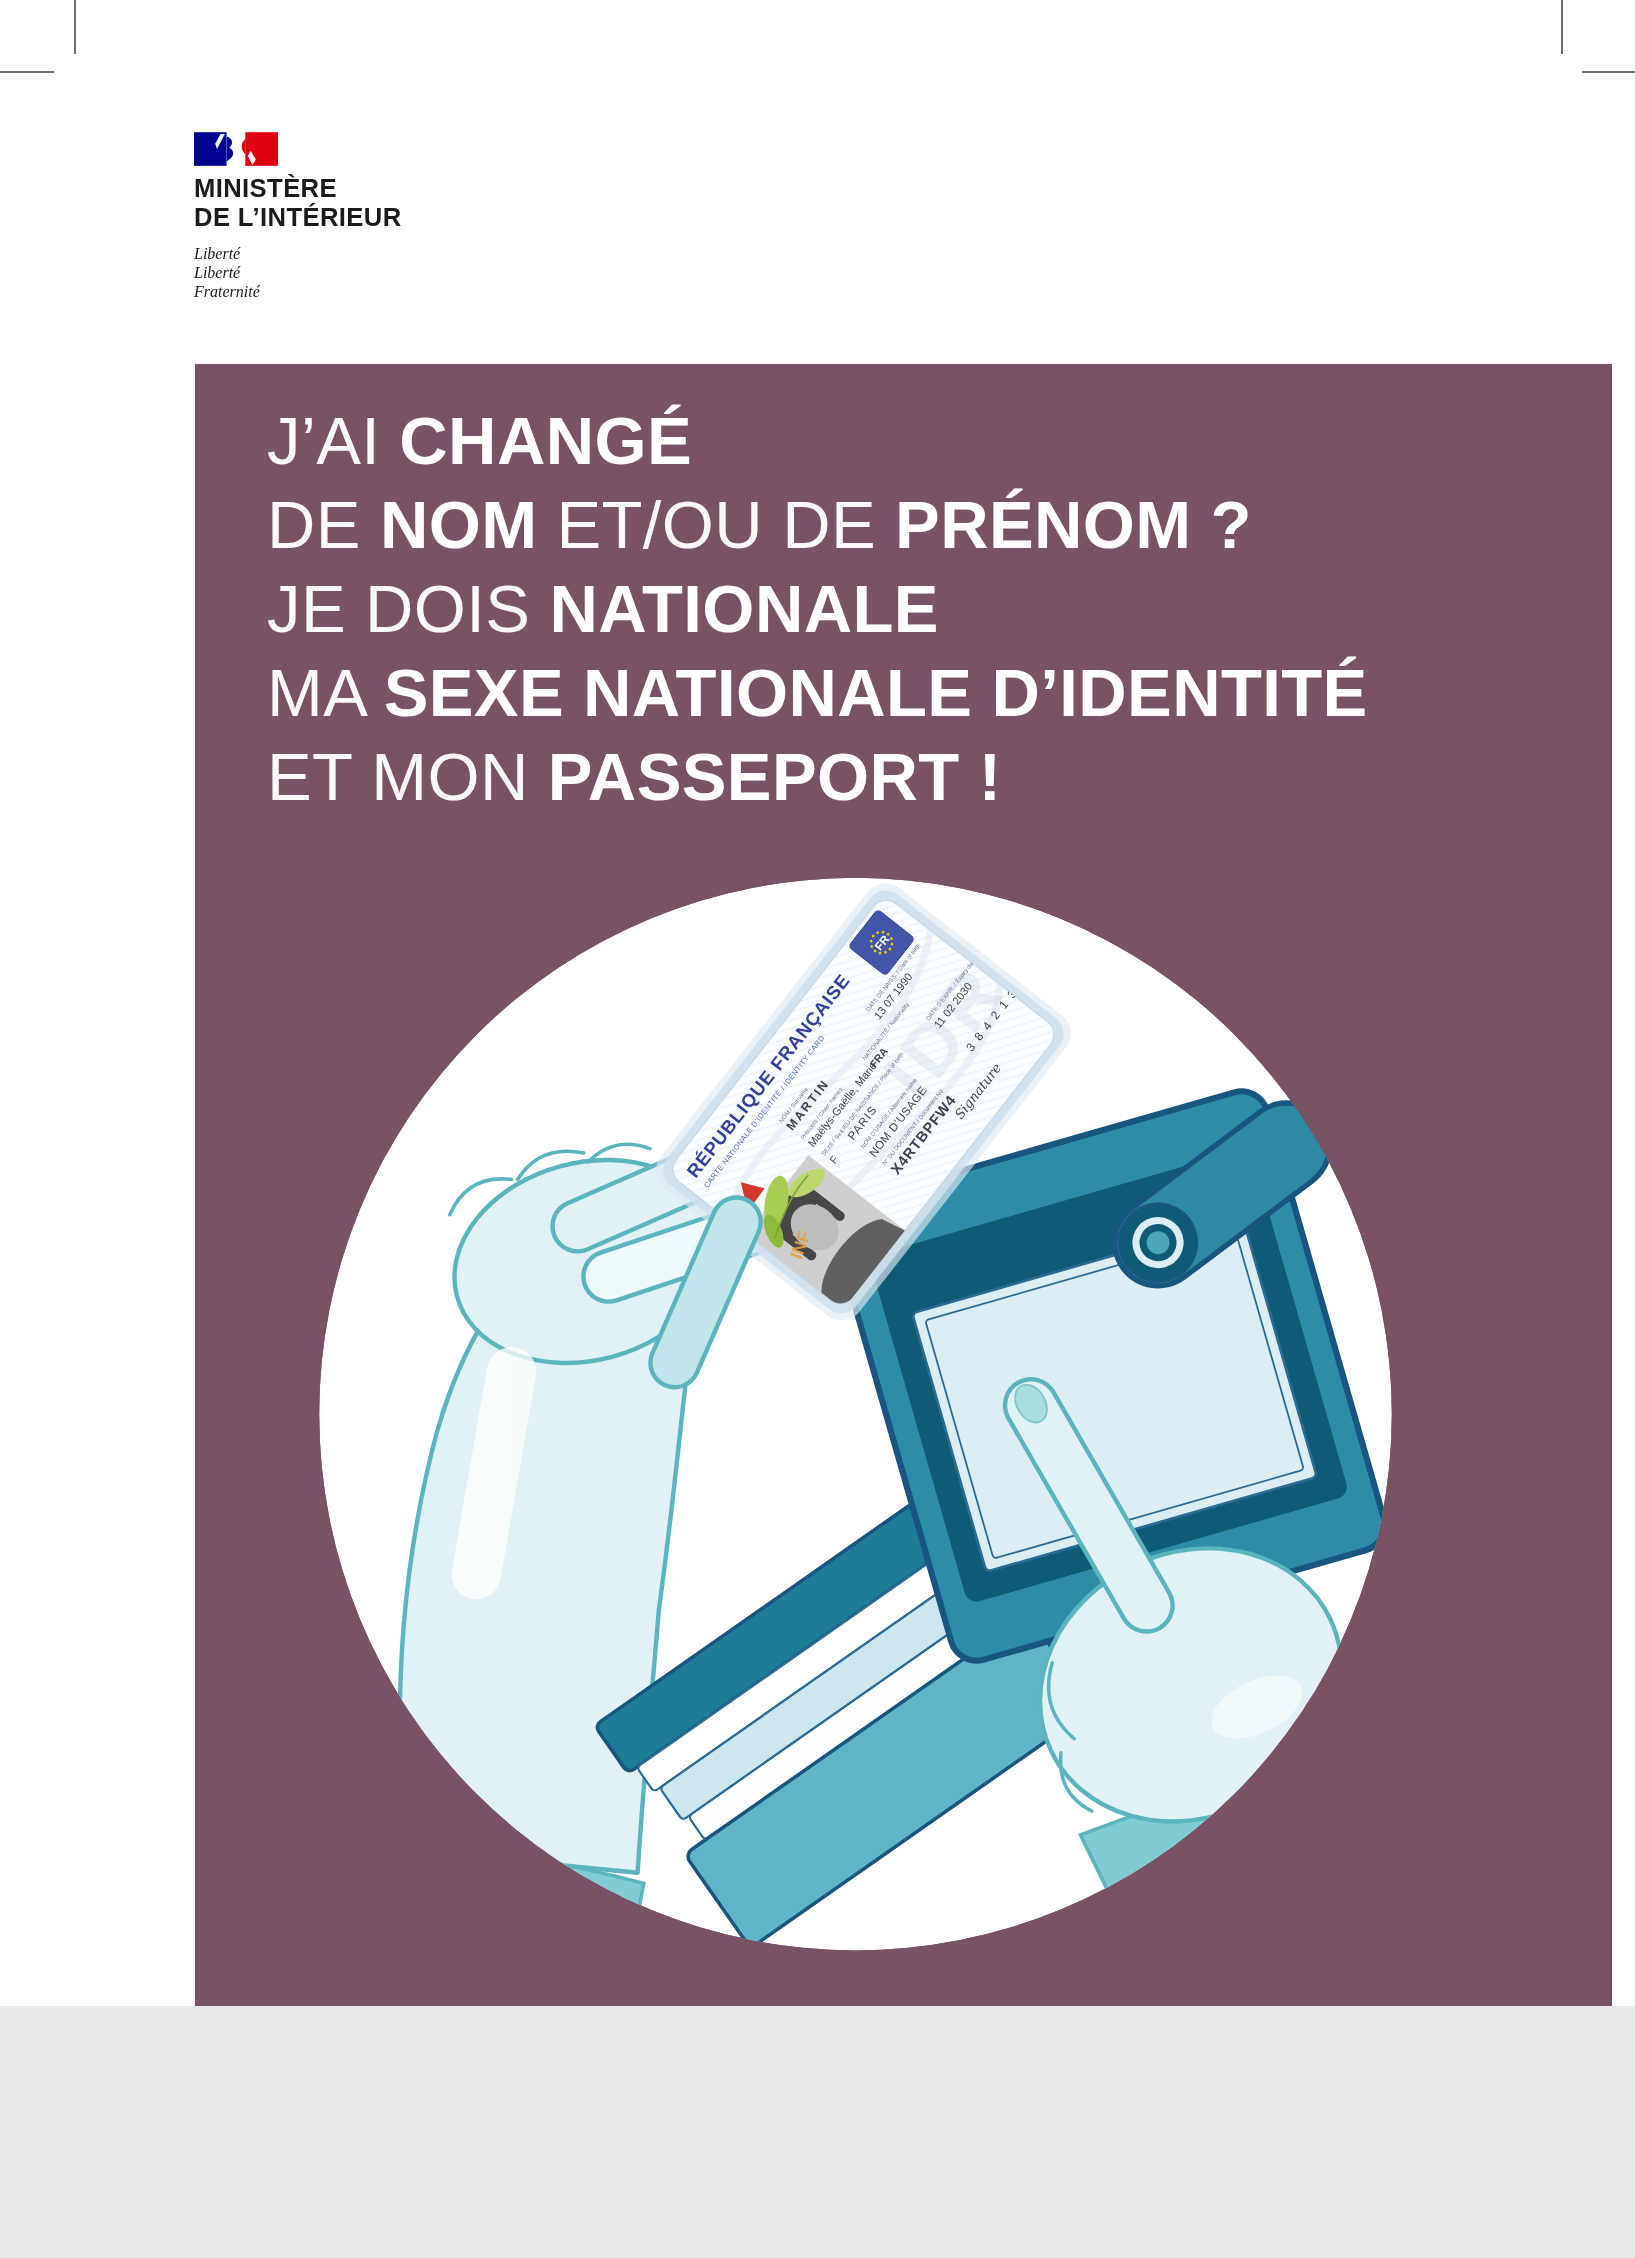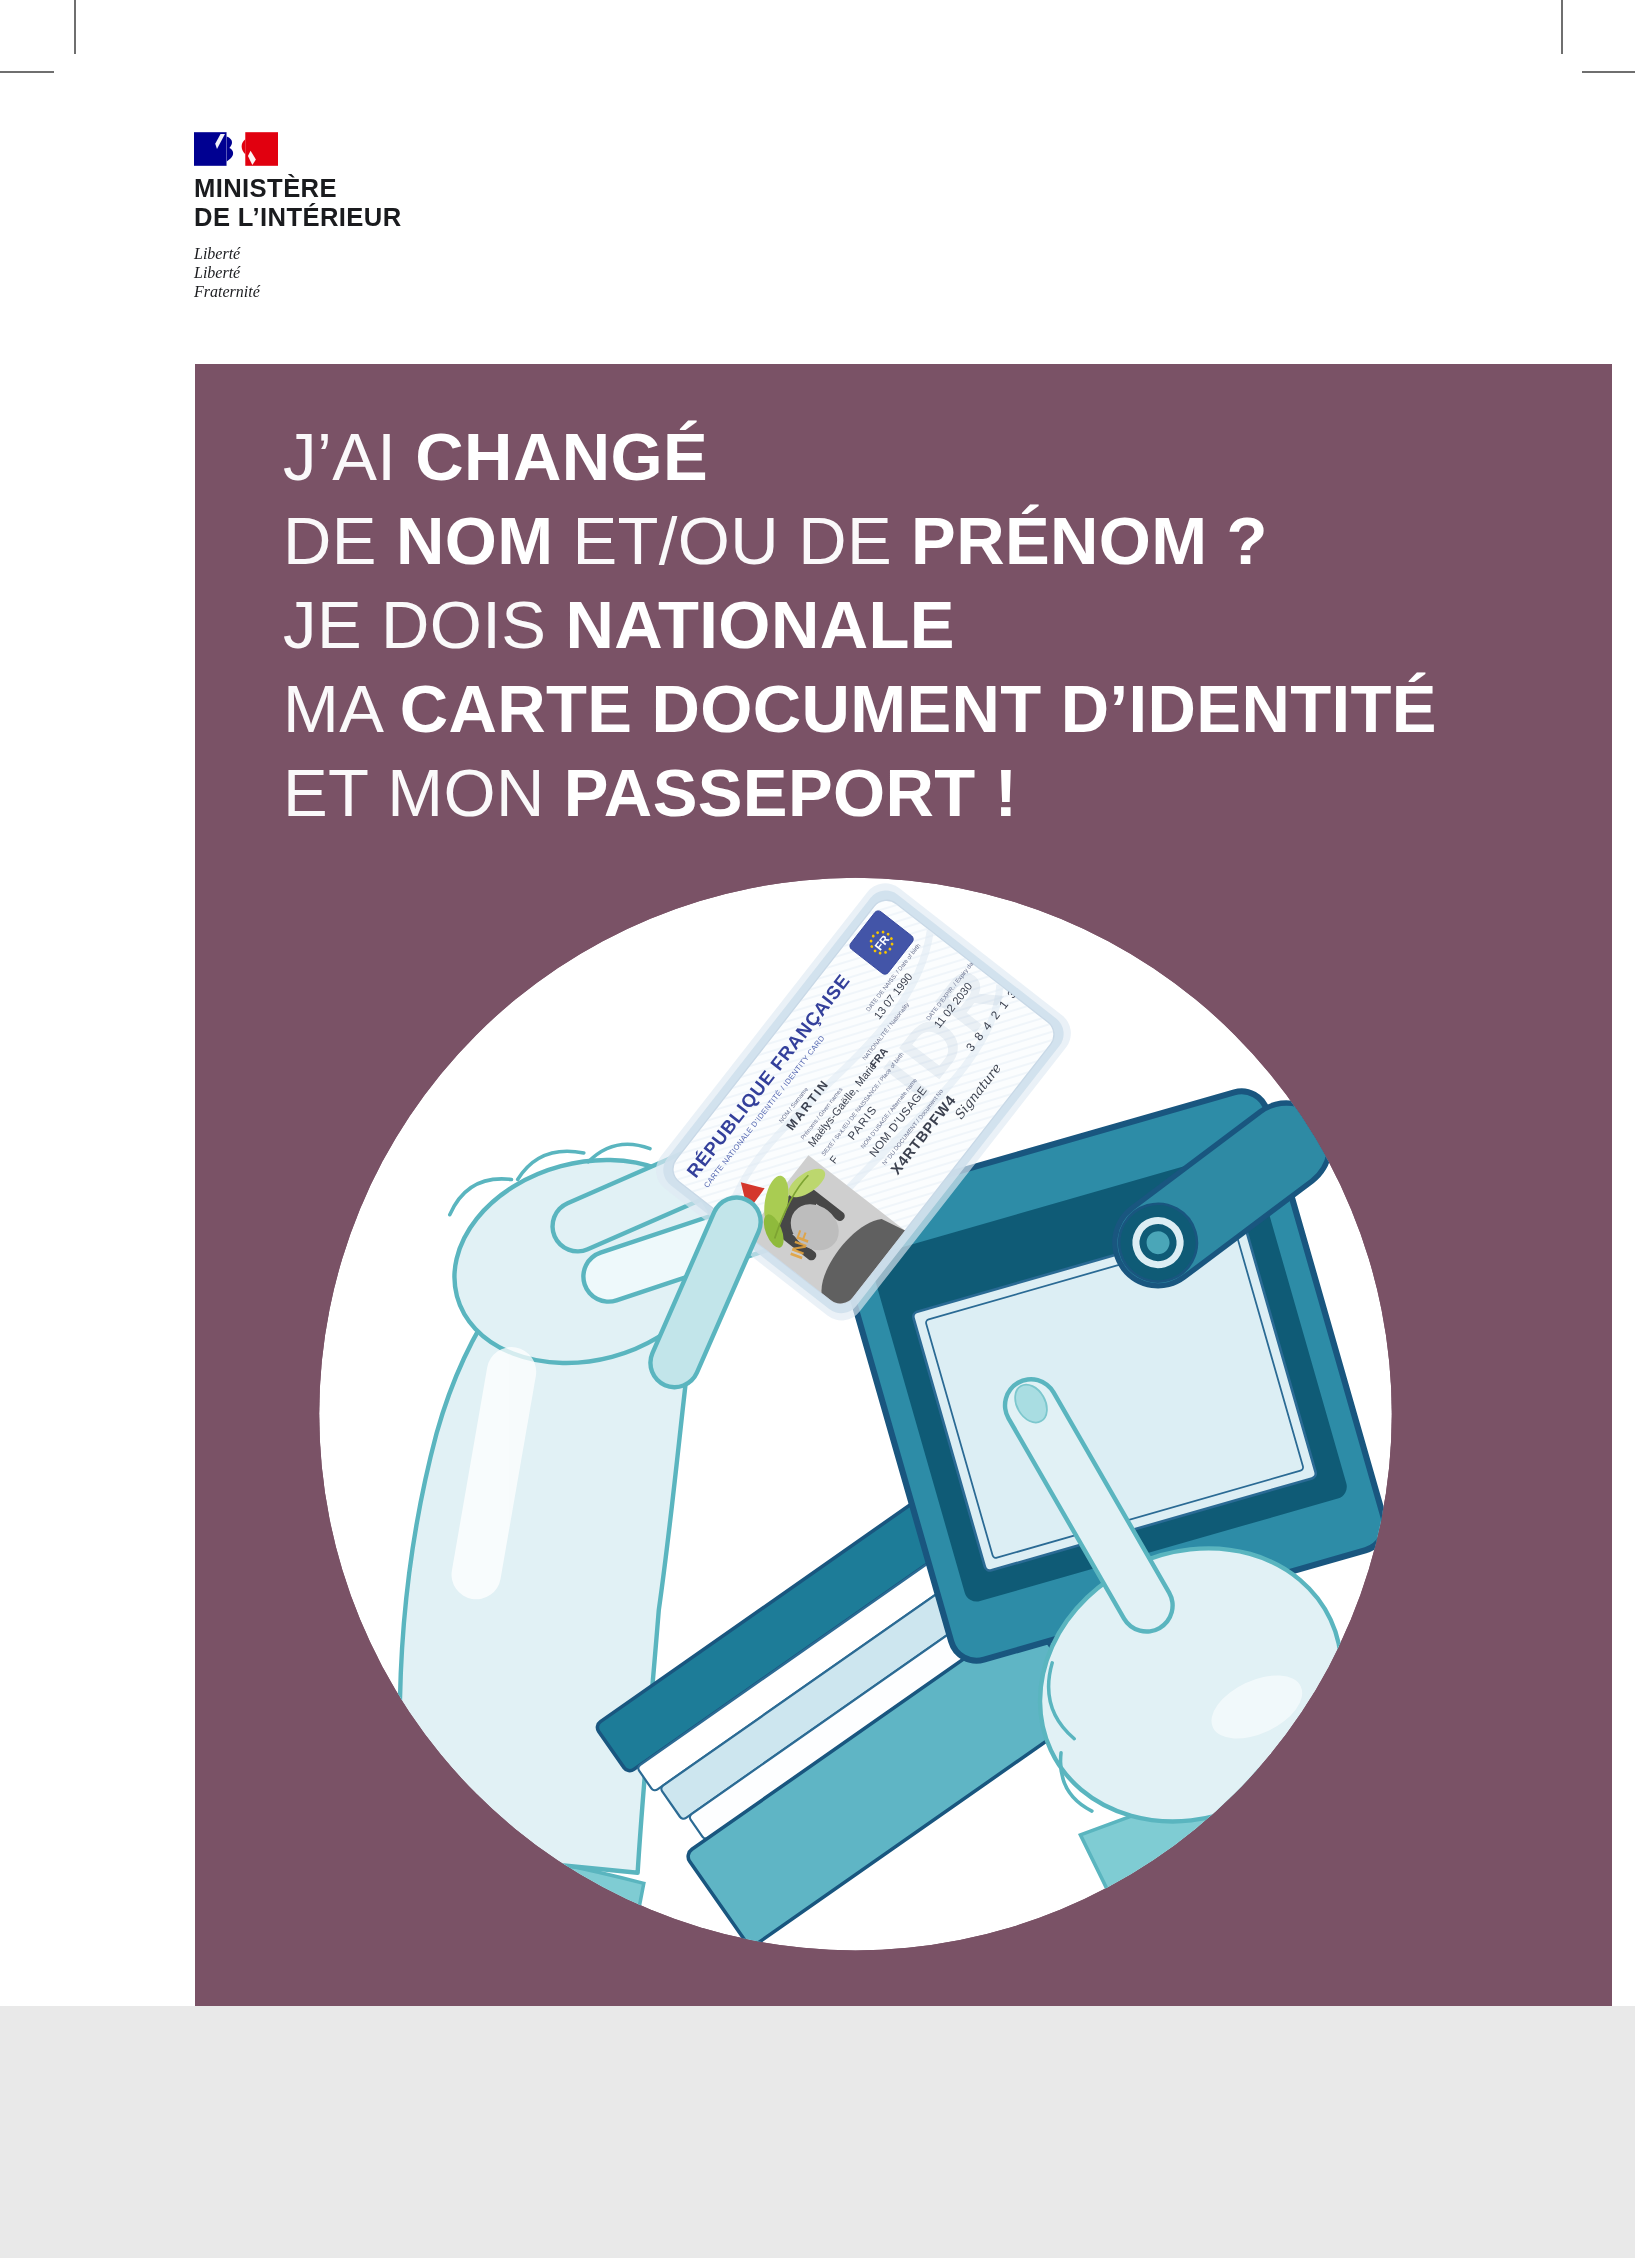--- a/index.html
+++ b/index.html
@@ -24,21 +24,21 @@
   .cm.br-v{left:1561px;top:2205px;}
   .cm.br-h{left:1582px;top:2184px;}
   
   .brand{position:absolute;left:194px;top:132px;color:#1a1b1e;}
   .brand .flag{display:block;}
   .ministry{margin-top:8px;font-weight:700;font-size:25.6px;line-height:29px;letter-spacing:0.4px;}
   .motto{margin-top:11.5px;font-family:"Liberation Serif",serif;font-style:italic;font-size:16px;line-height:19.4px;}
   
   .panel{position:absolute;left:195px;top:364px;width:1417px;height:1698px;background:#7a5266;}
   .headline{
-    position:absolute;left:72px;top:35px;margin:16px;
+    position:absolute;left:72px;top:35px;margin:0;
     color:#ffffff;font-size:67px;line-height:84px;
     font-weight:400;letter-spacing:0.4px;white-space:nowrap;
   }
   .headline .bd{font-weight:700;}
   .headline .lt{font-weight:400;opacity:.97;}
   
   .illus{position:absolute;left:109px;top:505px;}
   svg text{font-family:"Liberation Sans",sans-serif;}
   .script{font-family:"DejaVu Serif","Liberation Serif",serif;font-style:italic;}
 </style>
@@ -76,21 +76,21 @@
       <div>Fraternité</div>
     </div>
   </header>
 
   <section class="panel">
 
     <h1 class="headline">
       <div><span class="lt">J’AI </span><span class="bd">CHANGÉ</span></div>
       <div><span class="lt">DE </span><span class="bd">NOM</span><span class="lt"> ET/OU DE </span><span class="bd">PRÉNOM ?</span></div>
       <div><span class="lt">JE DOIS </span><span class="bd">NATIONALE</span></div>
-      <div><span class="lt">MA </span><span class="bd">CARTE DOCUMENT D’IDENTITÉ</span></div>
+      <div><span class="lt">MA </span><span class="bd">SEXE NATIONALE D’IDENTITÉ</span></div>
       <div><span class="lt">ET MON </span><span class="bd">PASSEPORT !</span></div>
     </h1>
 
     <svg class="illus" width="1103" height="1107" viewBox="0 0 1250 1255">
       <defs>
         <clipPath id="circClip">
             <circle cx="625" cy="618" r="608"></circle>
           </clipPath>
         <clipPath id="cardClip">
             <rect x="-200" y="-127" width="400" height="254" rx="18"></rect>

